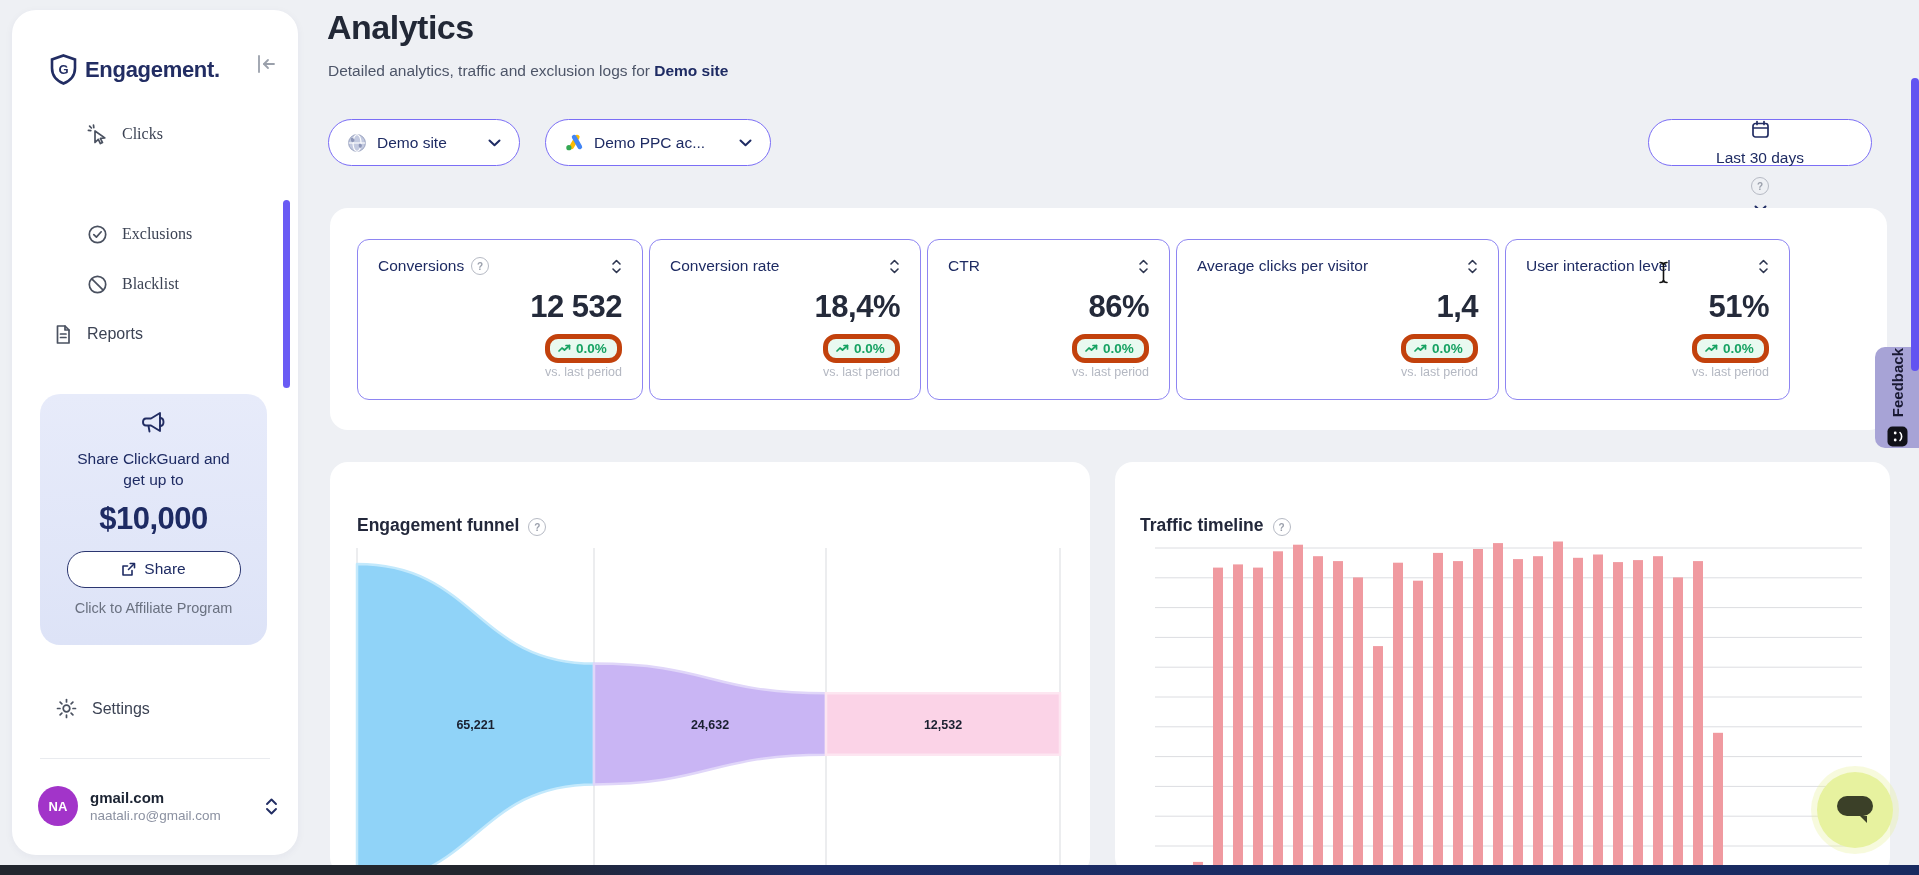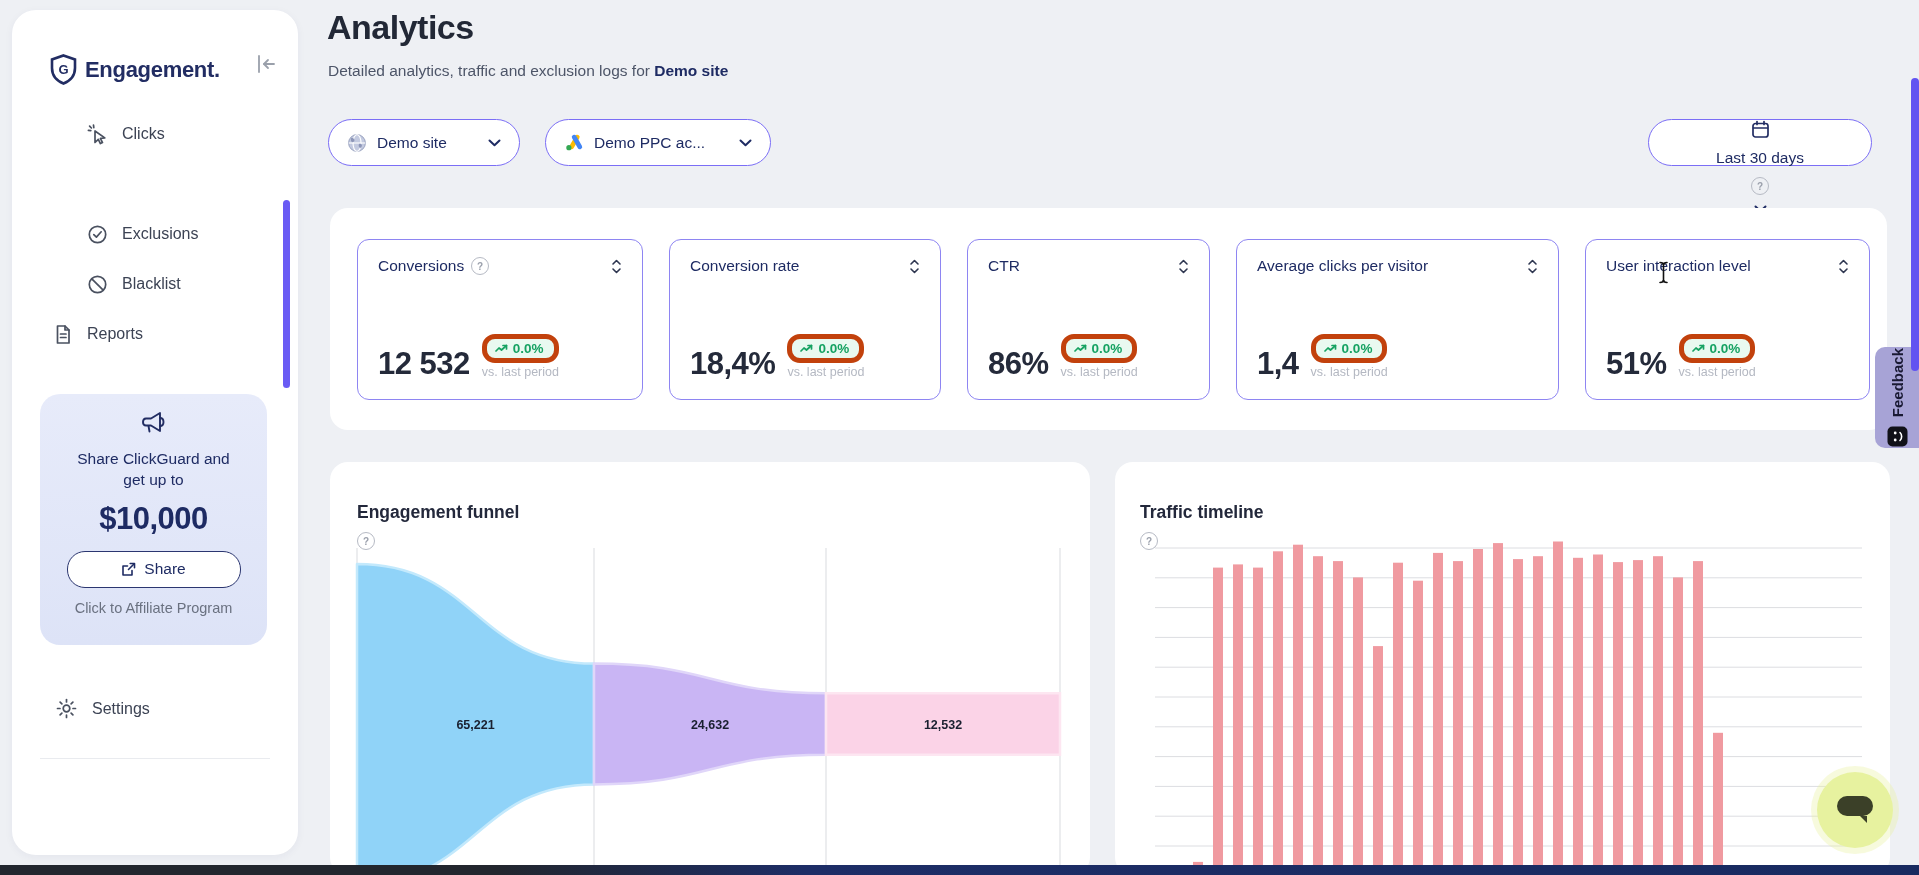--- a/index.html
+++ b/index.html
@@ -10,21 +10,21 @@
 
   
   #sidebar{left:12px;top:10px;width:286px;height:845px;background:#fff;border-radius:24px;
            box-shadow:0 2px 8px rgba(30,40,90,.05);}
   #logo-row{position:absolute;left:38px;top:44px;display:flex;align-items:center;gap:8px;}
   #logo-text{font-size:22px;font-weight:800;color:#222d63;letter-spacing:-.3px;}
   #collapse-btn{position:absolute;right:18px;top:42px;width:26px;height:26px;cursor:pointer;}
   .nav-item{position:absolute;display:flex;align-items:center;gap:14px;height:36px;cursor:pointer;}
   .nav-item .lbl{font-size:16px;color:#3c4354;font-weight:500;}
   .nav-lvl1{left:41px;}
-  .nav-lvl2{left:75px;}
+  .nav-lvl2{left:75px;font-family:Liberation Serif, serif;}
   .nav-chev{position:absolute;left:225px;top:10px;}
   #side-scroll{right:8px;top:190px;width:7px;height:188px;border-radius:4px;background:#6a5bf4;}
 
   #promo{left:28px;top:384px;width:227px;height:251px;border-radius:20px;
          background:linear-gradient(180deg,#e7ebfa 0%,#dde3f7 100%);text-align:center;color:#1e2b63;}
   #promo-text{margin-top:10px;font-size:15.5px;font-weight:500;line-height:1.38;}
   #promo-amount{margin-top:10px;font-size:31px;font-weight:700;letter-spacing:-.5px;}
   #share-btn{margin:14px auto 0;width:172px;height:35px;border:1.5px solid #2b3670;border-radius:18px;
              background:#fff;display:flex;align-items:center;justify-content:center;gap:8px;
              font-size:15.5px;font-weight:500;color:#1e2b63;cursor:pointer;}
@@ -47,41 +47,41 @@
 
   .pill{position:absolute;top:119px;height:47px;background:#fff;border:1.5px solid #7b6ef6;
         border-radius:24px;display:flex;align-items:center;gap:10px;padding:0 18px;box-sizing:border-box;
         font-size:15.5px;font-weight:500;color:#1e2b63;cursor:pointer;}
   #pill-site{left:328px;width:192px;}
   #pill-ppc{left:545px;width:226px;}
   #pill-date{left:1648px;width:224px;flex-direction:column;}
 
   
   #stats-wrap{left:330px;top:208px;width:1557px;height:222px;background:#fff;border-radius:18px;}
-  #stats-row{position:absolute;left:27px;top:31px;display:flex;gap:26px;}
+  #stats-row{position:absolute;left:27px;top:31px;display:flex;gap:6px;}
   .stat-card{height:161px;box-sizing:border-box;border:1px solid #8e85f2;border-radius:12px;
              background:#fff;padding:17px 20px 20px;display:flex;flex-direction:column;justify-content:space-between;}
   .stat-head{display:flex;align-items:center;gap:7px;}
   .stat-label{font-size:15.5px;font-weight:500;color:#1e2b63;}
   .stat-sort{margin-left:auto;cursor:pointer;}
-  .stat-bottom{display:flex;align-items:flex-end;gap:12px;}
+  .stat-bottom{display:flex;align-items:flex-end;gap:12px;flex-direction:column;}
   .stat-value{font-size:31px;font-weight:700;color:#242a3a;letter-spacing:-.5px;line-height:1;}
   .badge-col{display:flex;flex-direction:column;align-items:flex-start;gap:2px;}
   .badge{display:flex;align-items:center;gap:5px;background:#e9f9f0;border:5px solid #c2410c;
          border-radius:13px;padding:2px 10px 2px 8px;font-size:13.5px;font-weight:600;color:#16a262;}
   .stat-caption{font-size:12.5px;color:#b4b8c2;}
 
   .help{display:inline-flex;width:16px;height:16px;border:1.4px solid #b6bac4;border-radius:50%;
         align-items:center;justify-content:center;font-size:10px;color:#9ba0ac;font-weight:700;flex:none;}
 
   
   .chart-card{background:#fff;border-radius:18px;}
   #funnel-card{left:330px;top:462px;width:760px;height:413px;}
   #timeline-card{left:1115px;top:462px;width:775px;height:413px;}
-  .chart-title-row{position:absolute;left:27px;top:40px;display:flex;align-items:flex-start;gap:9px;flex-direction:column;}
+  .chart-title-row{position:absolute;left:27px;top:53px;display:flex;align-items:flex-end;gap:9px;}
   .chart-title{font-size:17.5px;font-weight:700;color:#23283b;}
   #funnel-svg{position:absolute;left:0;top:86px;}
   #timeline-svg{position:absolute;left:0;top:70px;}
 
   
   #feedback-tab{left:1875px;top:347px;width:44px;height:101px;background:#a7a3d6;border-radius:10px 0 0 10px;
                 display:flex;flex-direction:column;align-items:center;justify-content:center;gap:8px;cursor:pointer;}
   #feedback-label{writing-mode:vertical-rl;transform:rotate(180deg);font-size:15px;font-weight:600;color:#191933;}
   #main-scrollbar{left:1911px;top:78px;width:8px;height:293px;background:#6253f1;border-radius:4px;}
   #chat-btn{left:1817px;top:772px;width:76px;height:76px;border-radius:50%;background:#e7f29f;
@@ -199,20 +199,33 @@
             <line x1="4.1" y1="16.9" x2="5.9" y2="15.1"></line>
             <line x1="15.1" y1="5.9" x2="16.9" y2="4.1"></line>
           </g>
         </svg>
     </span>
     <span class="lbl">Settings</span>
   </div>
 
   <div id="side-divider" class="abs"></div>
 
+  <div id="account" class="abs">
+    <div id="avatar">NA</div>
+    <div>
+      <div id="acct-name">gmail.com</div>
+      <div id="acct-email">naatali.ro@gmail.com</div>
+    </div>
+    <span id="acct-chev">
+      <svg width="13" height="19" viewBox="0 0 13 19" fill="none" stroke="#222d63" stroke-width="1.9" stroke-linecap="round" stroke-linejoin="round">
+          <polyline points="2,7 6.5,2.5 11,7"></polyline>
+          <polyline points="2,12 6.5,16.5 11,12"></polyline>
+        </svg>
+    </span>
+  </div>
 </div>
 
 <div id="page-title" class="abs">Analytics</div>
 <div id="page-subtitle" class="abs">
   <span>Detailed analytics, traffic and exclusion logs for </span><b>Demo site</b>
 </div>
 
 <div class="pill" id="pill-site">
   <span>
     <svg width="20" height="20" viewBox="0 0 20 20">

